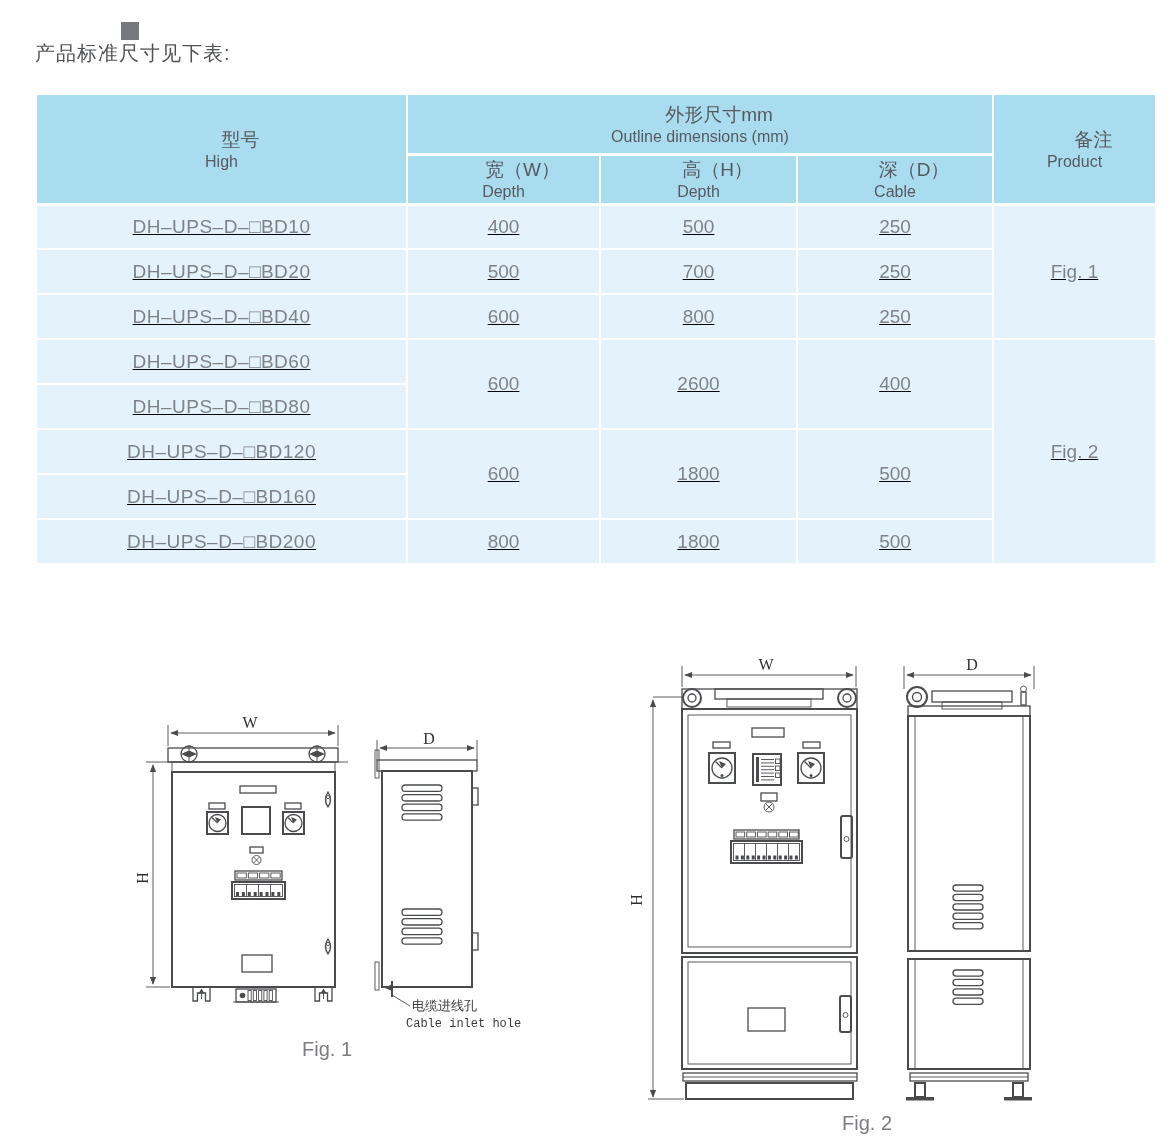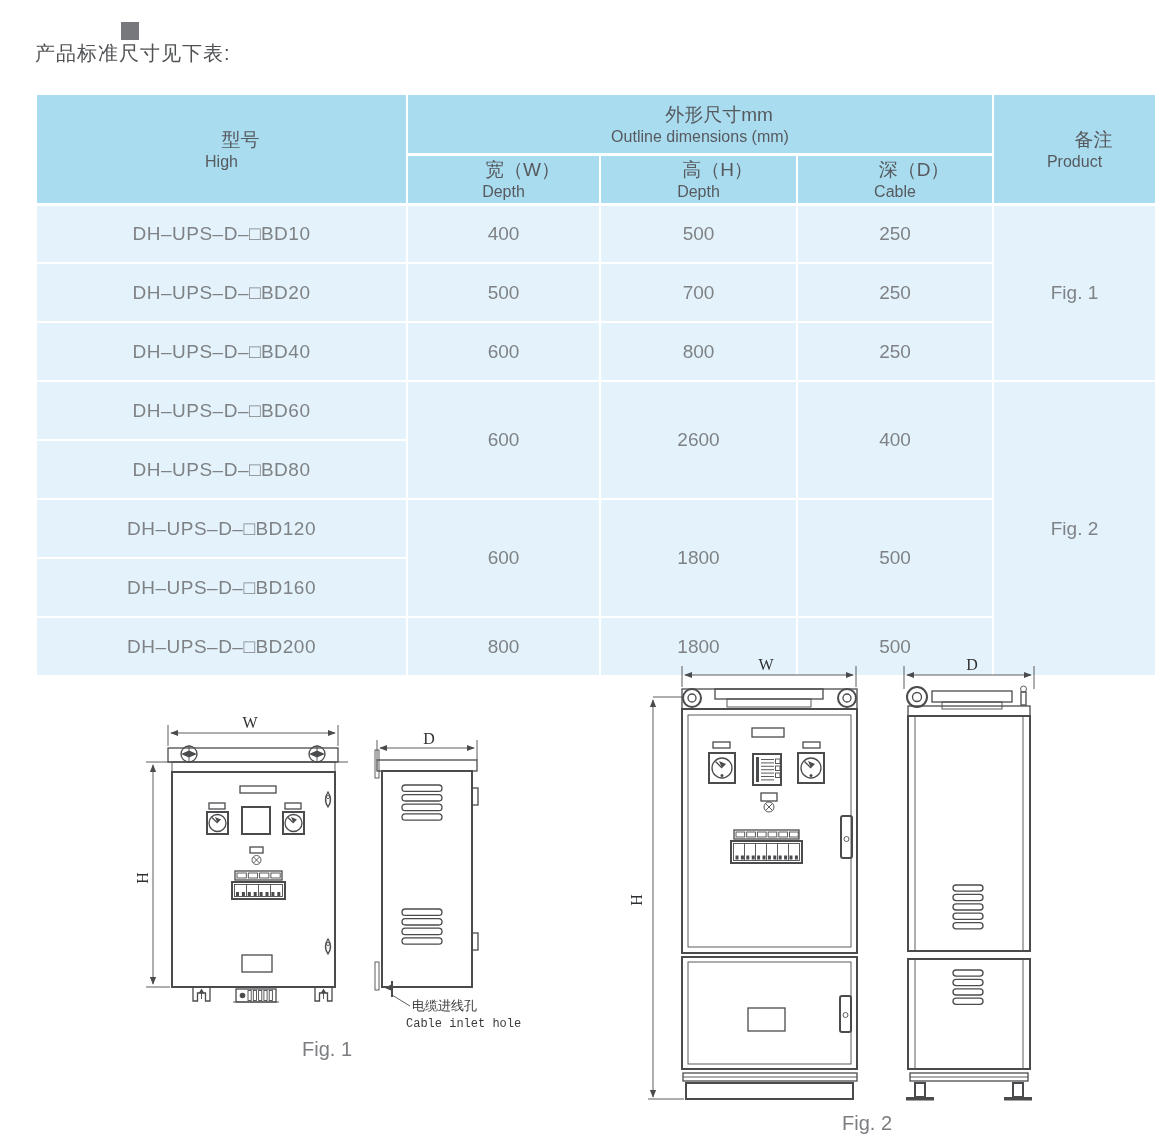--- a/index.html
+++ b/index.html
@@ -15,21 +15,21 @@
   
   table.spec{position:absolute;left:35px;top:93px;width:1120px;border-collapse:collapse;
              table-layout:fixed;}
   table.spec th,table.spec td{border:2px solid #fff;text-align:center;vertical-align:middle;
              padding:0;font-weight:normal;}
   table.spec thead th{background:#aadcf0;color:#565a5e;border-bottom-width:3px;}
   table.spec tbody td{background:#e4f3fb;color:#7f8285;font-size:19px;}
   .hdr-cn{font-size:19px;line-height:25px;margin-left:38px;}
   .hdr-en{font-size:16px;line-height:19px;}
   tr.hrow1{height:60px;} tr.hrow2{height:50px;}
-  table.spec tbody tr{height:59px;}
+  table.spec tbody tr{height:45px;text-decoration:underline;}
   td.type-cell{letter-spacing:0.5px;}
 
   
   svg.fig{position:absolute;overflow:visible;}
   #fig1-svg{left:140px;top:700px;}
   #fig2-svg{left:628px;top:656px;}
   .ln{stroke:#4a4b4d;fill:none;stroke-width:1.3;}
   .thk{stroke-width:2;}
   .thin{stroke-width:0.9;}
   .fil{fill:#4a4b4d;stroke:none;}

